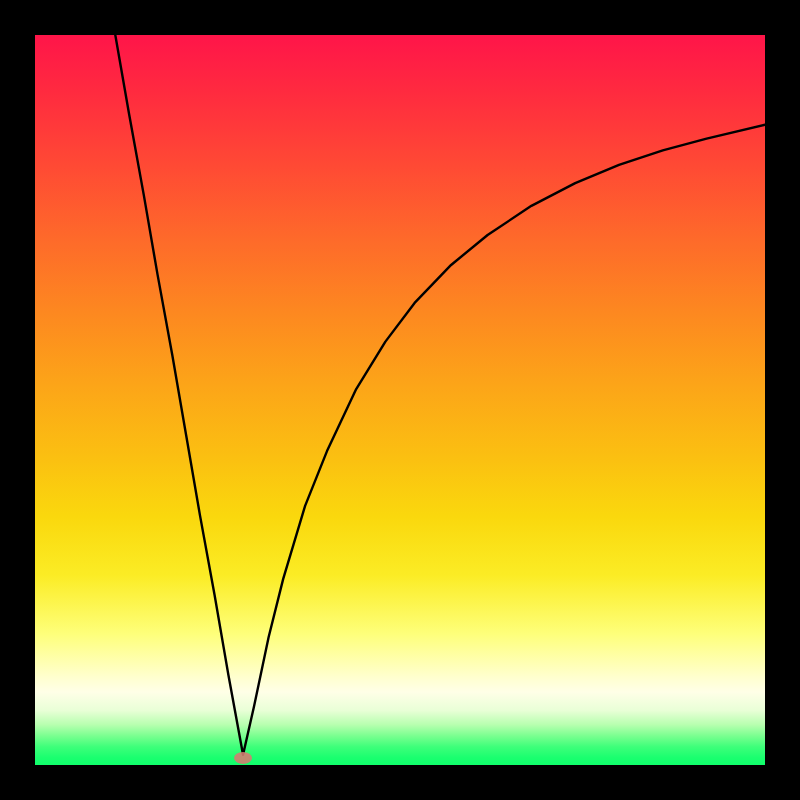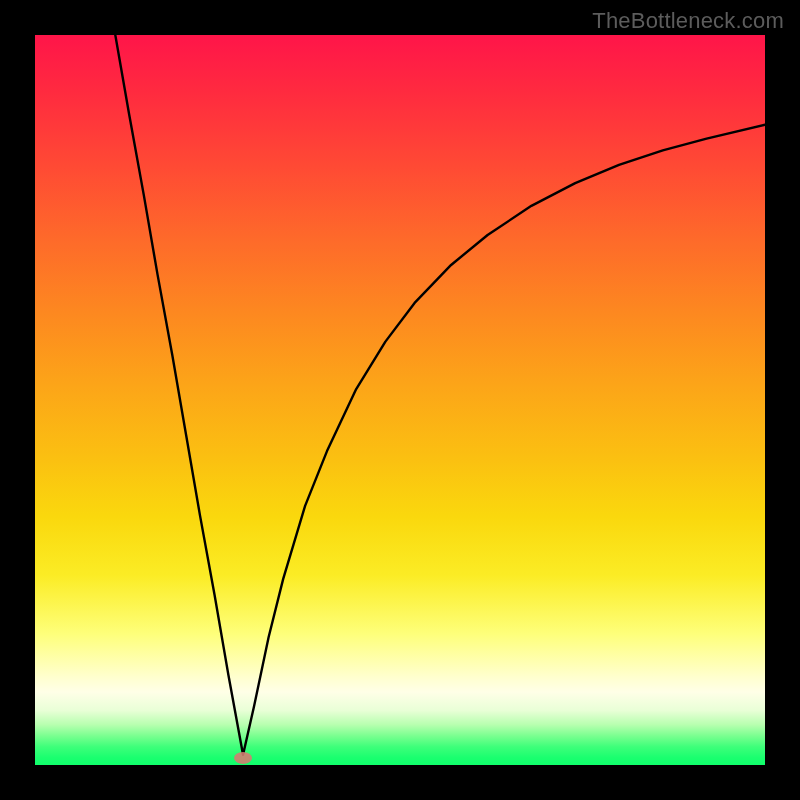--- a/index.html
+++ b/index.html
@@ -76,15 +76,14 @@
 
 <div class="frame">
 
   <div class="plot-area">
     <svg class="curve-layer" viewBox="0 0 730 730" preserveAspectRatio="none">
       <path fill="none" stroke="#000" stroke-width="2.4" stroke-linejoin="round" stroke-linecap="round" d="M 80.30 0.00 L 94.17 79.57 L 108.77 159.87 L 122.64 240.17 L 137.24 319.74 L 151.11 400.04 L 164.98 480.34 L 179.58 559.91 L 193.45 640.21 L 208.05 719.78 L 208.05 719.78 L 219.00 671.60 L 233.60 602.25 L 248.20 543.85 L 270.10 470.85 L 292.00 416.10 L 321.20 354.05 L 350.40 306.60 L 379.60 267.91 L 416.10 229.95 L 452.60 200.02 L 496.40 170.82 L 540.20 148.19 L 584.00 129.94 L 627.80 115.34 L 671.60 103.66 L 730.00 89.79"></path>
     </svg>
     <div class="marker" style="left:208.0px; top:722.7px;"></div>
   </div>
 
-  <div class="watermark">TheBottleneck.com</div>
 
 </div>
 
 </body></html>

